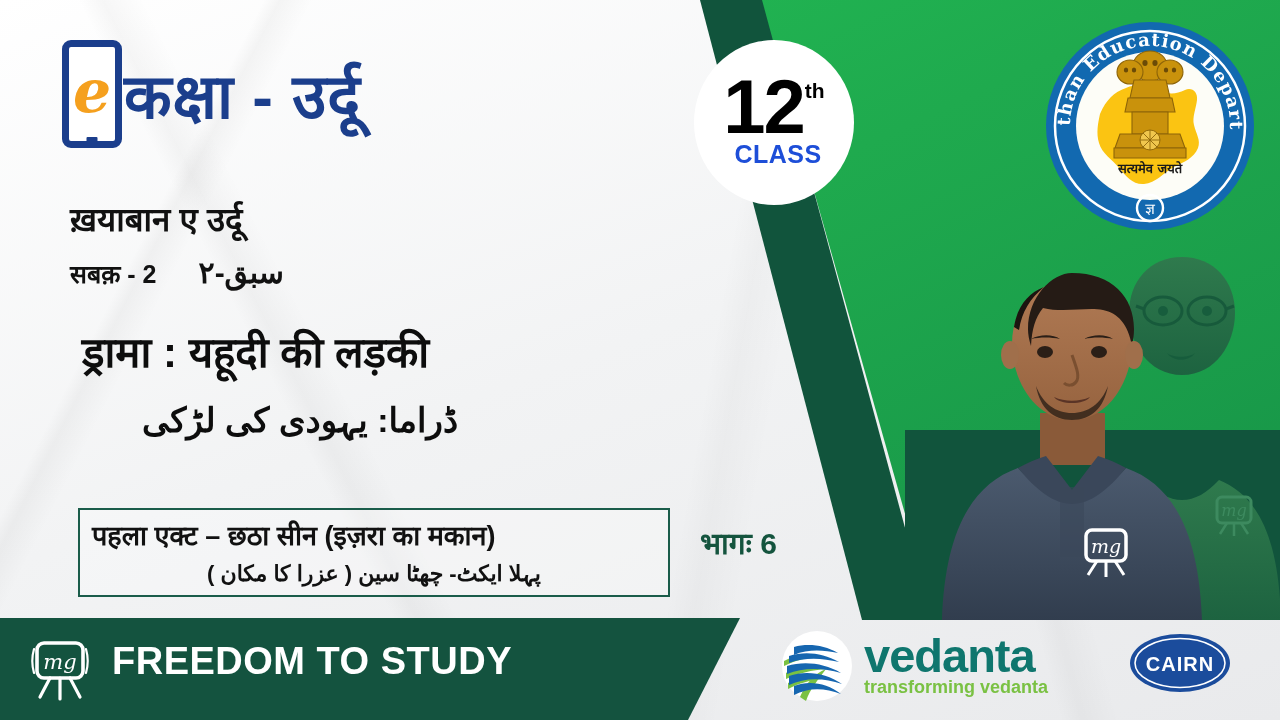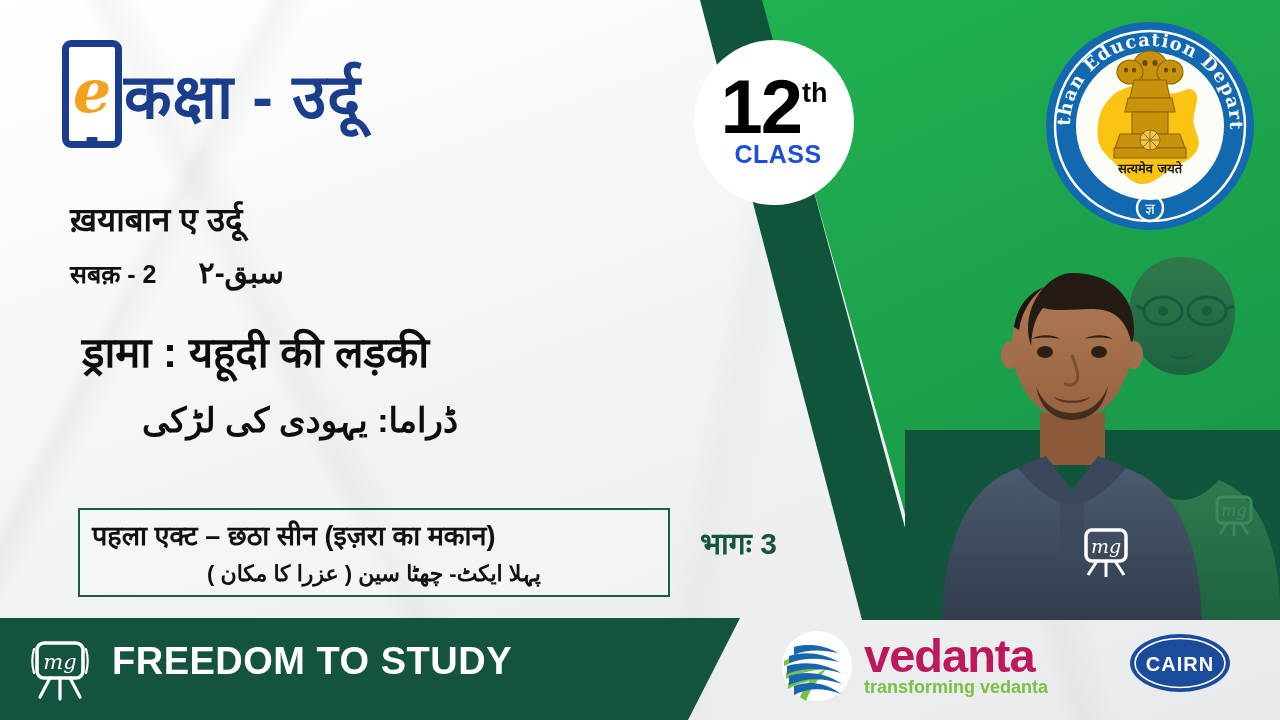--- a/index.html
+++ b/index.html
@@ -28,21 +28,21 @@
   .green-stripe-low{position:absolute;top:0;left:0;width:1280px;height:620px;
     background:#11543c;
     clip-path:polygon(905px 430px, 1280px 430px, 1280px 620px, 905px 620px);}
 
   
   .class-badge{position:absolute;left:694px;top:40px;width:160px;height:165px;
     background:#ffffff;border-radius:50%;
     display:flex;flex-direction:column;align-items:center;justify-content:center;}
   .class-num-row{display:flex;align-items:flex-start;line-height:.82;}
   .class-num{font-size:76px;font-weight:bold;color:#000;letter-spacing:-2px;}
-  .class-sup{font-size:27px;font-weight:bold;color:#000;margin-top:6px;margin-left:1px;}
+  .class-sup{font-size:21px;font-weight:bold;color:#000;margin-top:6px;margin-left:1px;}
   .class-word{font-size:25px;font-weight:bold;color:#1d4ed8;letter-spacing:.5px;margin-top:2px;margin-left:8px;}
 
   
   .emblem{position:absolute;left:1042px;top:18px;width:216px;height:216px;}
 
   
   .person{position:absolute;}
   .person-back{left:1075px;top:245px;width:215px;height:375px;}
   .person-front{left:940px;top:255px;width:265px;height:365px;}
 
@@ -80,21 +80,21 @@
     white-space:nowrap;}
 
   
   .bottom-bar{position:absolute;left:0;top:618px;width:740px;height:102px;background:#14533f;
     clip-path:polygon(0 0, 740px 0, 688px 102px, 0 102px);}
   .mg-logo{position:absolute;left:30px;top:637px;width:66px;height:64px;}
   .freedom{position:absolute;left:112px;top:640px;font-size:38px;font-weight:bold;color:#ffffff;
     letter-spacing:.5px;white-space:nowrap;}
 
   .vedanta{position:absolute;left:778px;top:627px;display:flex;align-items:center;}
-  .vedanta-word{font-size:47px;font-weight:bold;color:#be185d;letter-spacing:-1px;line-height:.95;}
+  .vedanta-word{font-size:47px;font-weight:bold;color:#0f766e;letter-spacing:-1px;line-height:.95;}
   .vedanta-tag{font-size:18px;font-weight:bold;color:#7ac143;text-align:right;margin-top:-2px;}
   .cairn{position:absolute;left:1128px;top:632px;width:104px;height:62px;}
 </style>
 </head>
 <body>
 
 <div id="slide">
 
   <div class="bg-base"></div>
   <div class="bg-crease"></div>
@@ -242,21 +242,21 @@
   </div>
 
   <div class="drama-hi">ड्रामा : यहूदी की लड़की</div>
   <div class="drama-ur">ڈراما: یہودی کی لڑکی</div>
 
   <div class="scene-box">
     <div class="scene-hi">पहला एक्ट – छठा सीन (इज़रा का मकान)</div>
     <div class="scene-ur">پہلا ایکٹ- چھٹا سین ( عزرا کا مکان )</div>
   </div>
 
-  <div class="part-label">भागः  3</div>
+  <div class="part-label">भागः  6</div>
 
   <div class="bottom-bar"></div>
 
   <svg class="mg-logo" viewBox="0 0 66 64">
     <rect x="7" y="6" width="46" height="35" rx="7" fill="none" stroke="#ffffff" stroke-width="3.6"></rect>
     <text x="30" y="32" font-family="DejaVu Serif, serif" font-style="italic" font-size="21" fill="#ffffff" text-anchor="middle">mg</text>
     <path d="M20 41L10 60M40 41l10 19M30 41v21" stroke="#ffffff" stroke-width="3.2" fill="none" stroke-linecap="round"></path>
     <path d="M4 12c-2 7-2 17 0 24M56 12c2 7 2 17 0 24" stroke="#ffffff" stroke-width="2.2" fill="none" stroke-linecap="round"></path>
   </svg>
 

